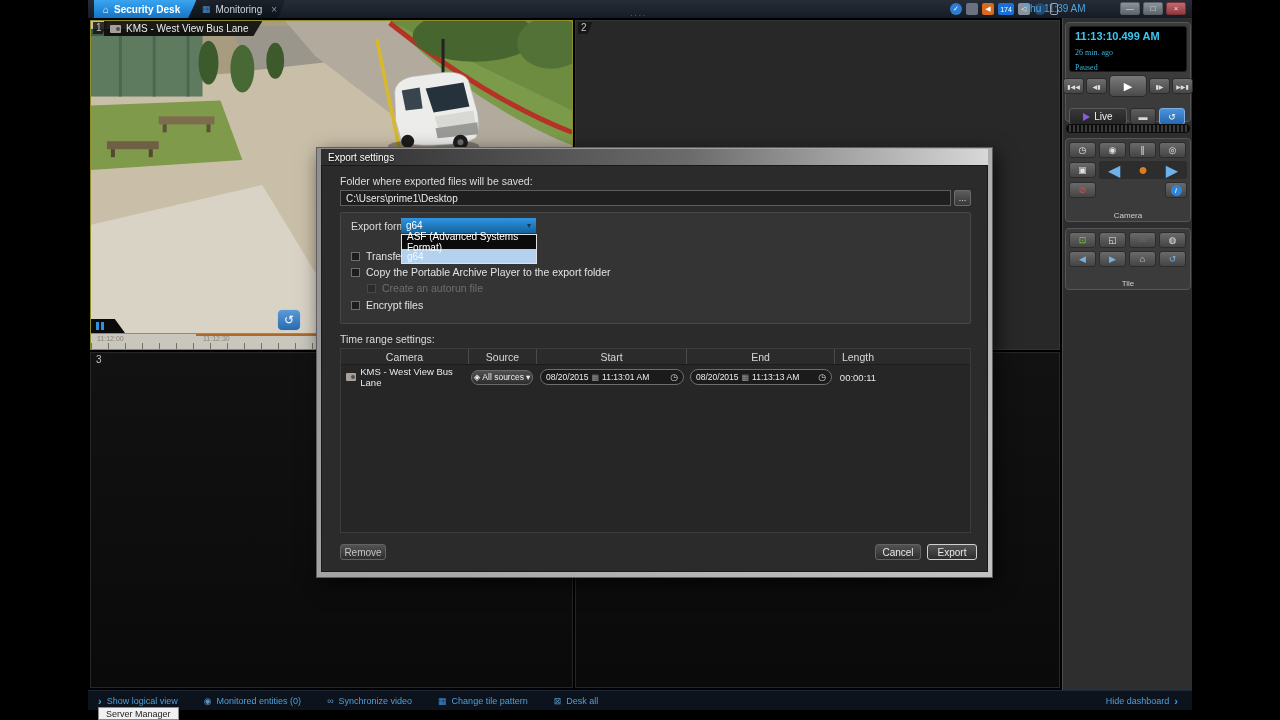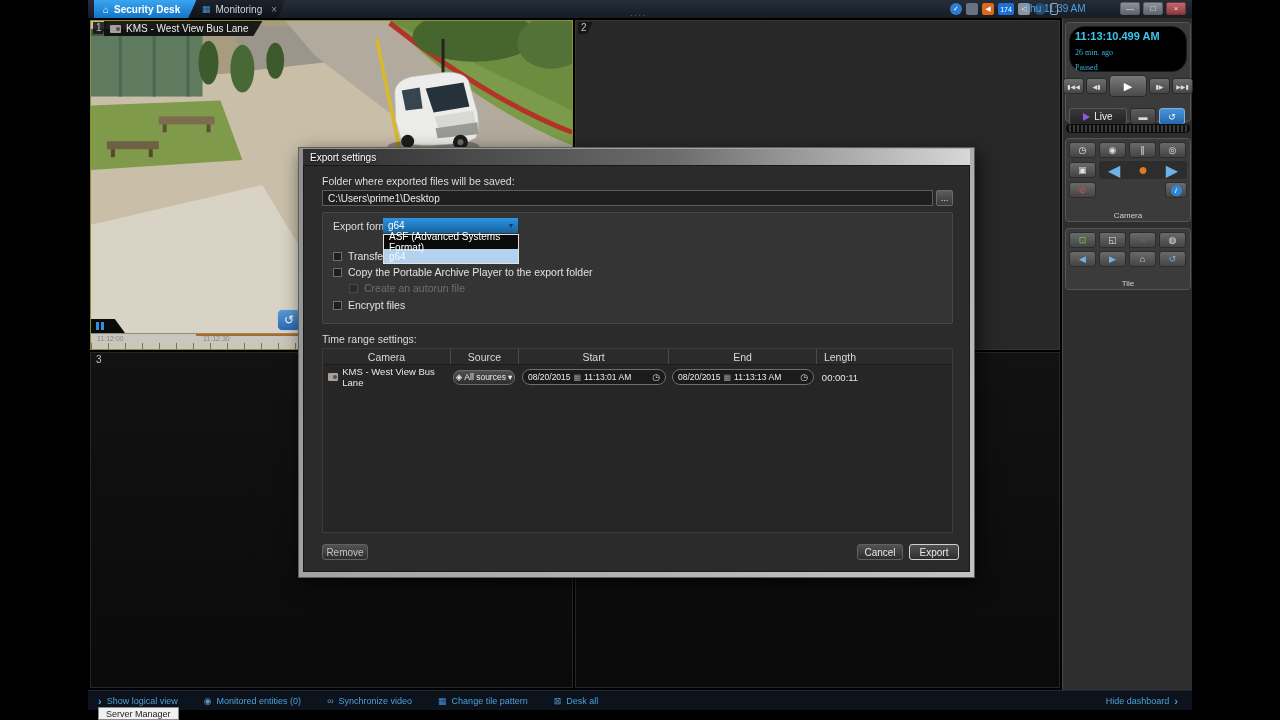--- a/index.html
+++ b/index.html
@@ -67,21 +67,21 @@
   .replaybtn { position:absolute; left:186px; top:288px; width:24px; height:22px; z-index:3;
     background:linear-gradient(#5a9ad8,#2a6bb0); border:1px solid #c9cdd2; border-radius:5px;
     color:#fff; font-size:12px; display:flex; align-items:center; justify-content:center; }
 
   
   .dash { position:absolute; left:974px; top:18px; width:130px; height:672px;
     background:#2e2e2e; border-left:1px solid #4a4a4a; }
   .card { position:absolute; left:2px; width:126px; background:#3b3b3b; border:1px solid #565656;
     border-radius:4px; padding:3px; }
   .pbcard { top:4px; height:100px; }
-  .display { background:#000; border:1px solid #1c1c1c; border-radius:15px; height:46px; padding:3px 5px; }
+  .display { background:#000; border:1px solid #1c1c1c; border-radius:3px; height:46px; padding:3px 5px; }
   .d-time { color:#3cc6f0; font-size:11px; font-weight:bold; }
   .d-rel,.d-state { color:#37b4dc; font-size:8px; margin-top:6px;font-family:Liberation Serif, serif; }
   .trow { display:flex; align-items:center; justify-content:center; gap:2px; margin-top:3px; height:22px; }
   .tbtn { height:16px; min-width:21px; padding:0 2px; border-radius:3px; border:1px solid #2a2a2a;
     background:linear-gradient(#6e6e6e,#464646); color:#dcdcdc; font-size:6px;
     display:flex; align-items:center; justify-content:center; }
   .tbtn.play { height:22px; min-width:38px; font-size:11px; color:#fff; border-radius:4px;
     background:linear-gradient(#7a7a7a,#4a4a4a); }
   .lrow { display:flex; align-items:center; gap:3px; margin-top:11px; }
   .livebtn { width:58px; height:17px; background:linear-gradient(#383838,#242424); border:1px solid #5a5a5a;
@@ -118,21 +118,21 @@
   .blink:first-child { margin-left:10px; }
   .bico { font-size:9px; color:#5c93be; }
   .bchev { color:#3fa0e8; font-weight:bold; font-size:11px; }
   .hidedash { margin-left:auto; margin-right:14px; display:flex; align-items:center; gap:5px; }
 
   
   .tip { position:absolute; left:98px; top:707px; height:13px; padding:0 7px; background:#f1f1f1;
     border:1px solid #8c8c8c; color:#222; font-size:9px; display:flex; align-items:center; z-index:70; }
 
   
-  .dlg { position:absolute; left:298px; top:147px; width:677px; height:431px; z-index:50;
+  .dlg { position:absolute; left:316px; top:147px; width:677px; height:431px; z-index:50;
     background:linear-gradient(135deg,#8f8f8f,#c2c2c2); border:1px solid #5e5e5e;
     padding:1px 4px 4px 4px; box-shadow:4px 6px 18px rgba(0,0,0,.65); }
   .dtitle { height:16px; background:linear-gradient(90deg,#2e2e2e,#6b6b6b 55%,#d8d8d8);
     color:#fff; font-size:10px; display:flex; align-items:center; padding-left:7px;
     text-shadow:0 1px 2px rgba(0,0,0,.8); }
   .dbody { position:relative; height:calc(100% - 17px); background:#2b2b2b; border:1px solid #191919;padding-left:11px; }
   .dlabel { position:absolute; color:#dcdcdc; font-size:10.5px; }
   .folderrow { position:absolute; left:18px; top:24px; width:631px; display:flex; gap:3px; }
   .dinput { flex:1; height:16px; background:#1f1f1f; border:1px solid #5c5c5c; color:#eaeaea;
     font-size:10px; display:flex; align-items:center; padding-left:5px; }

